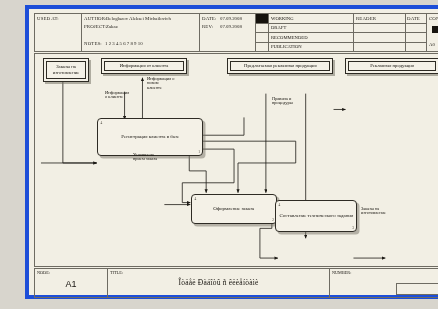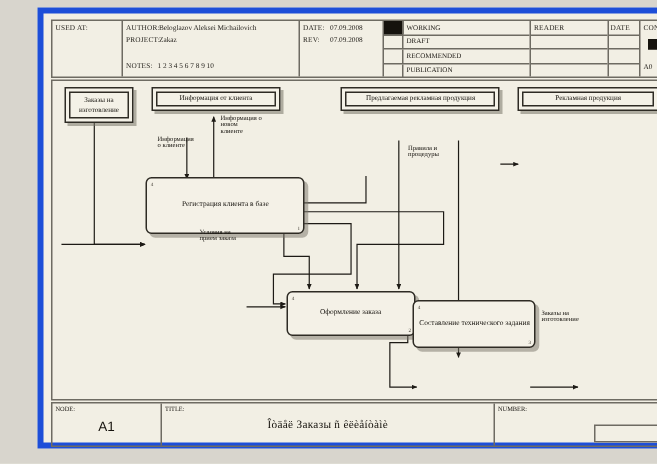--- a/index.html
+++ b/index.html
@@ -316,21 +316,21 @@
 
   </div>
 
   <div class="ftr">
     <div class="fcell f-node">
       <div class="fminilab">NODE:</div>
       <div class="fbig">A1</div>
     </div>
     <div class="fcell f-title">
       <div class="fminilab">TITLE:</div>
-      <div class="ftitle">Îòäåë Заказы ñ êëèåíòàìè</div>
+      <div class="ftitle">Îòäåë Ðàáîòû ñ êëèåíòàìè</div>
     </div>
     <div class="fcell f-number">
       <div class="fminilab">NUMBER:</div>
       <div class="fnumbox">
         <div class="fminilab" style="left:2px;top:3px;"></div>
       </div>
     </div>
   </div>
 
 </div>

